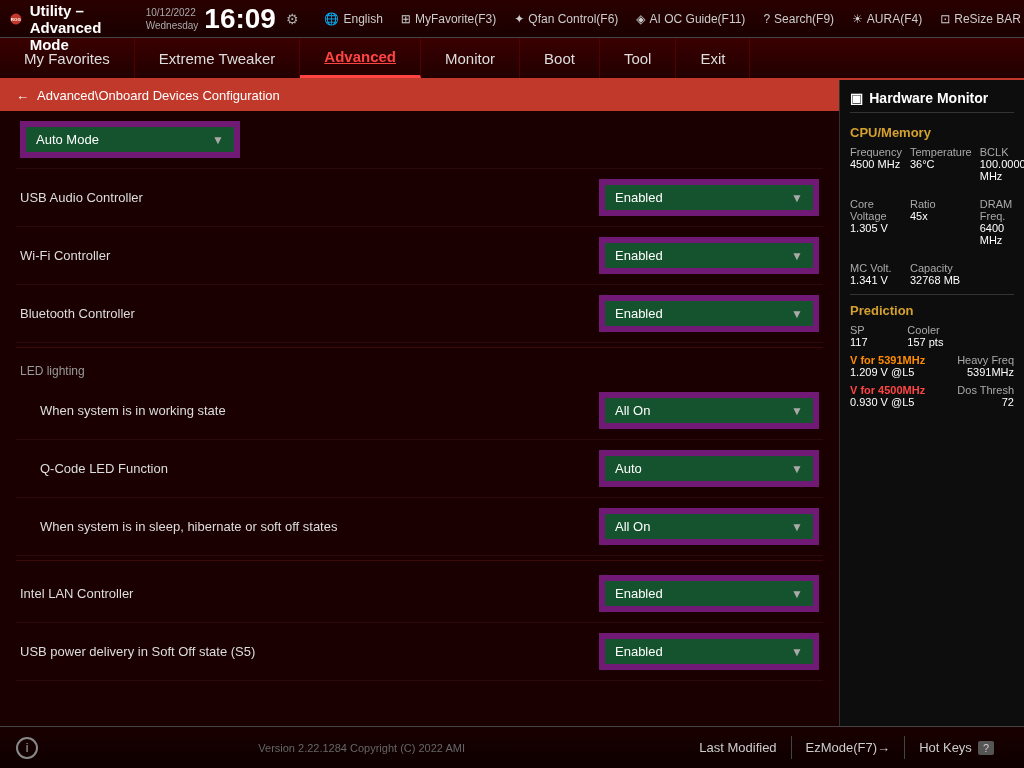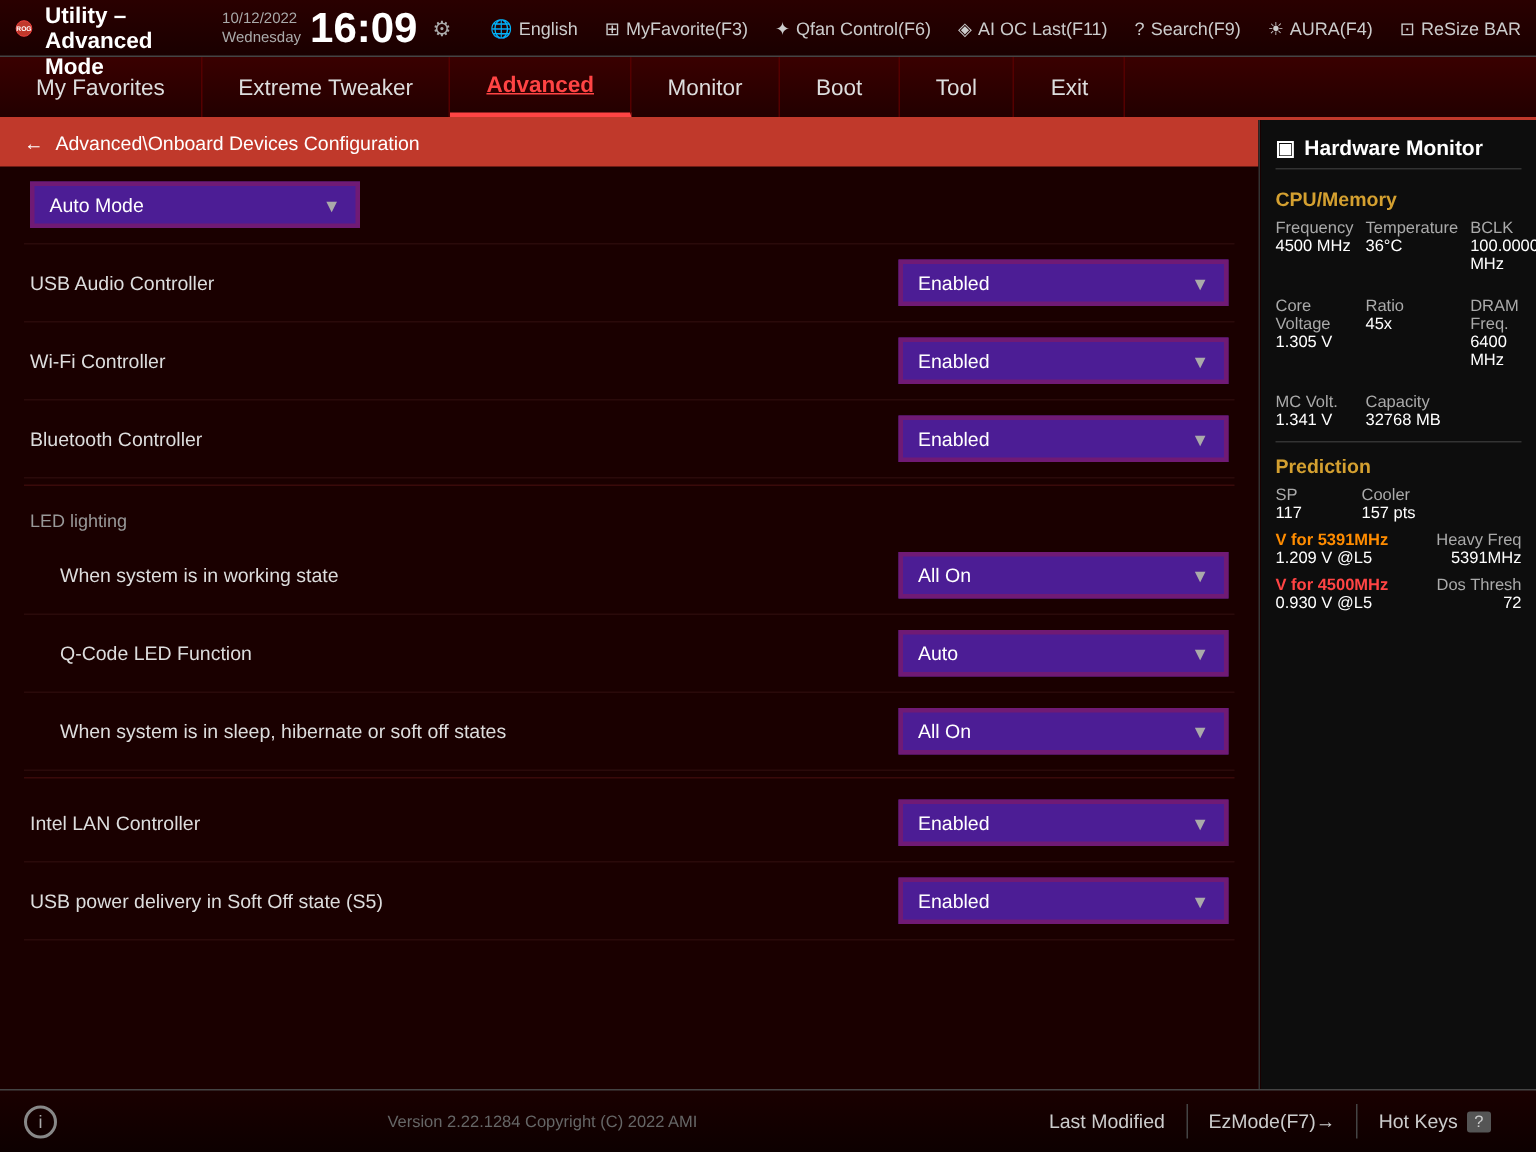--- a/index.html
+++ b/index.html
@@ -135,22 +135,22 @@
       padding-left: 24px;
     }
     .setting-label {
       font-size: 13px;
       color: #ddd;
       flex: 1;
     }
     .setting-select {
       display: flex;
       align-items: center;
-      background: #4c1d95;
-      border: 3px solid #701a75;
+      background: #14532d;
+      border: 6px solid #701a75;
       padding: 5px 10px;
       min-width: 220px;
       font-size: 13px;
       color: #fff;
       cursor: pointer;
       position: relative;
     }
     .setting-select-value { flex: 1; }
     .setting-select-arrow { color: #aaa; font-size: 12px; margin-left: 8px; }
 
@@ -301,21 +301,21 @@
     <div class="top-bar-nav-item">
       <span>⊞</span>
       <span>MyFavorite(F3)</span>
     </div>
     <div class="top-bar-nav-item">
       <span>✦</span>
       <span>Qfan Control(F6)</span>
     </div>
     <div class="top-bar-nav-item">
       <span>◈</span>
-      <span>AI OC Last(F11)</span>
+      <span>AI OC Guide(F11)</span>
     </div>
     <div class="top-bar-nav-item">
       <span>?</span>
       <span>Search(F9)</span>
     </div>
     <div class="top-bar-nav-item">
       <span>☀</span>
       <span>AURA(F4)</span>
     </div>
     <div class="top-bar-nav-item">

